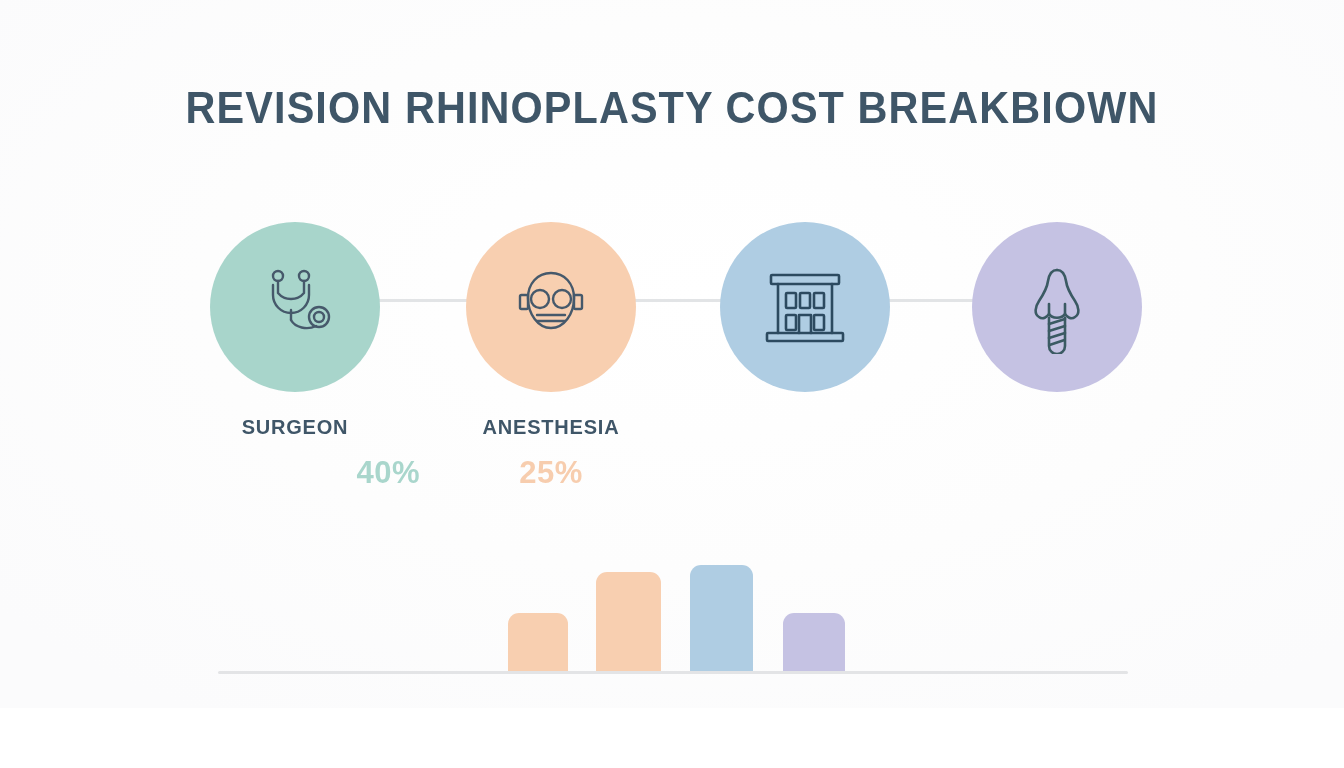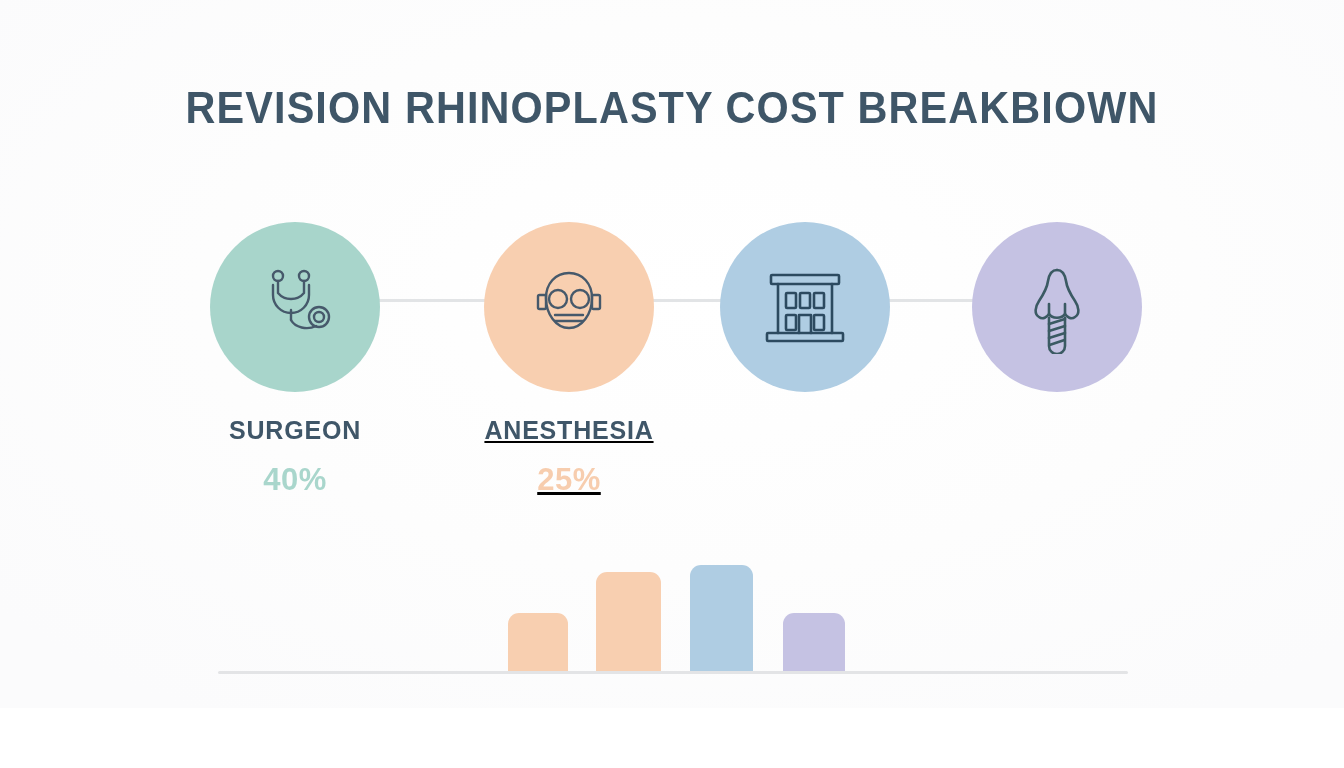--- a/index.html
+++ b/index.html
@@ -60,41 +60,41 @@
     left: 0;
     width: 1344px;
     height: 300px;
   }
   .pillar {
     position: absolute;
     width: 250px;
     text-align: center;
   }
   .pillar.p0 { left: 170px; }
-  .pillar.p1 { left: 444px; text-decoration: underline; }
+  .pillar.p1 { left: 426px; }
   .pillar.p2 { left: 680px; }
   .pillar.p3 { left: 932px; }
 
   .circle {
     position: relative;
     width: 170px;
     height: 170px;
     margin: 0 auto;
     border-radius: 50%;
     display: flex;
     align-items: center;
     justify-content: center;
   }
   .circle svg {
     display: block;
   }
 
   .pillar-label {
     margin-top: 22px;
-    font-size: 25px;
+    font-size: 20px;
     font-weight: bold;
     letter-spacing: 0.8px;
     color: #3f5668;
     text-transform: uppercase;
     line-height: 1.32;
   }
   .pillar-pct {
     margin-top: 17px;
     font-size: 31px;
     font-weight: bold;
@@ -148,21 +148,21 @@
             <path d="M44 51 v10"></path>
             <path d="M44 61 a17 13 0 0 0 25 6"></path>
             <circle cx="72" cy="58" r="10"></circle>
             <circle cx="72" cy="58" r="5"></circle>
           </svg>
         </span>
       </div>
       <div class="pillar-label">
           <span style="display:block">SURGEON</span>
         </div>
-      <div class="pillar-pct" style="color: rgb(169, 214, 204);">40%</div>
+      <div class="pillar-pct" style="color: rgb(169, 214, 204); text-align: right;">40%</div>
     </div>
 
     <div class="pillar p1">
       <div class="circle" style="background: rgb(248, 207, 176);">
         <span>
           <svg width="96" height="96" viewBox="0 0 96 96" fill="none" stroke="#46596b" stroke-width="2.4" stroke-linecap="round" stroke-linejoin="round">
             <path d="M48 14 c-14 0-23 11-23 25 0 16 10 30 23 30 s23-14 23-30 c0-14-9-25-23-25z"></path>
             <rect x="17" y="36" width="8" height="14" rx="1.5"></rect>
             <rect x="71" y="36" width="8" height="14" rx="1.5"></rect>
             <circle cx="37" cy="40" r="9"></circle>

